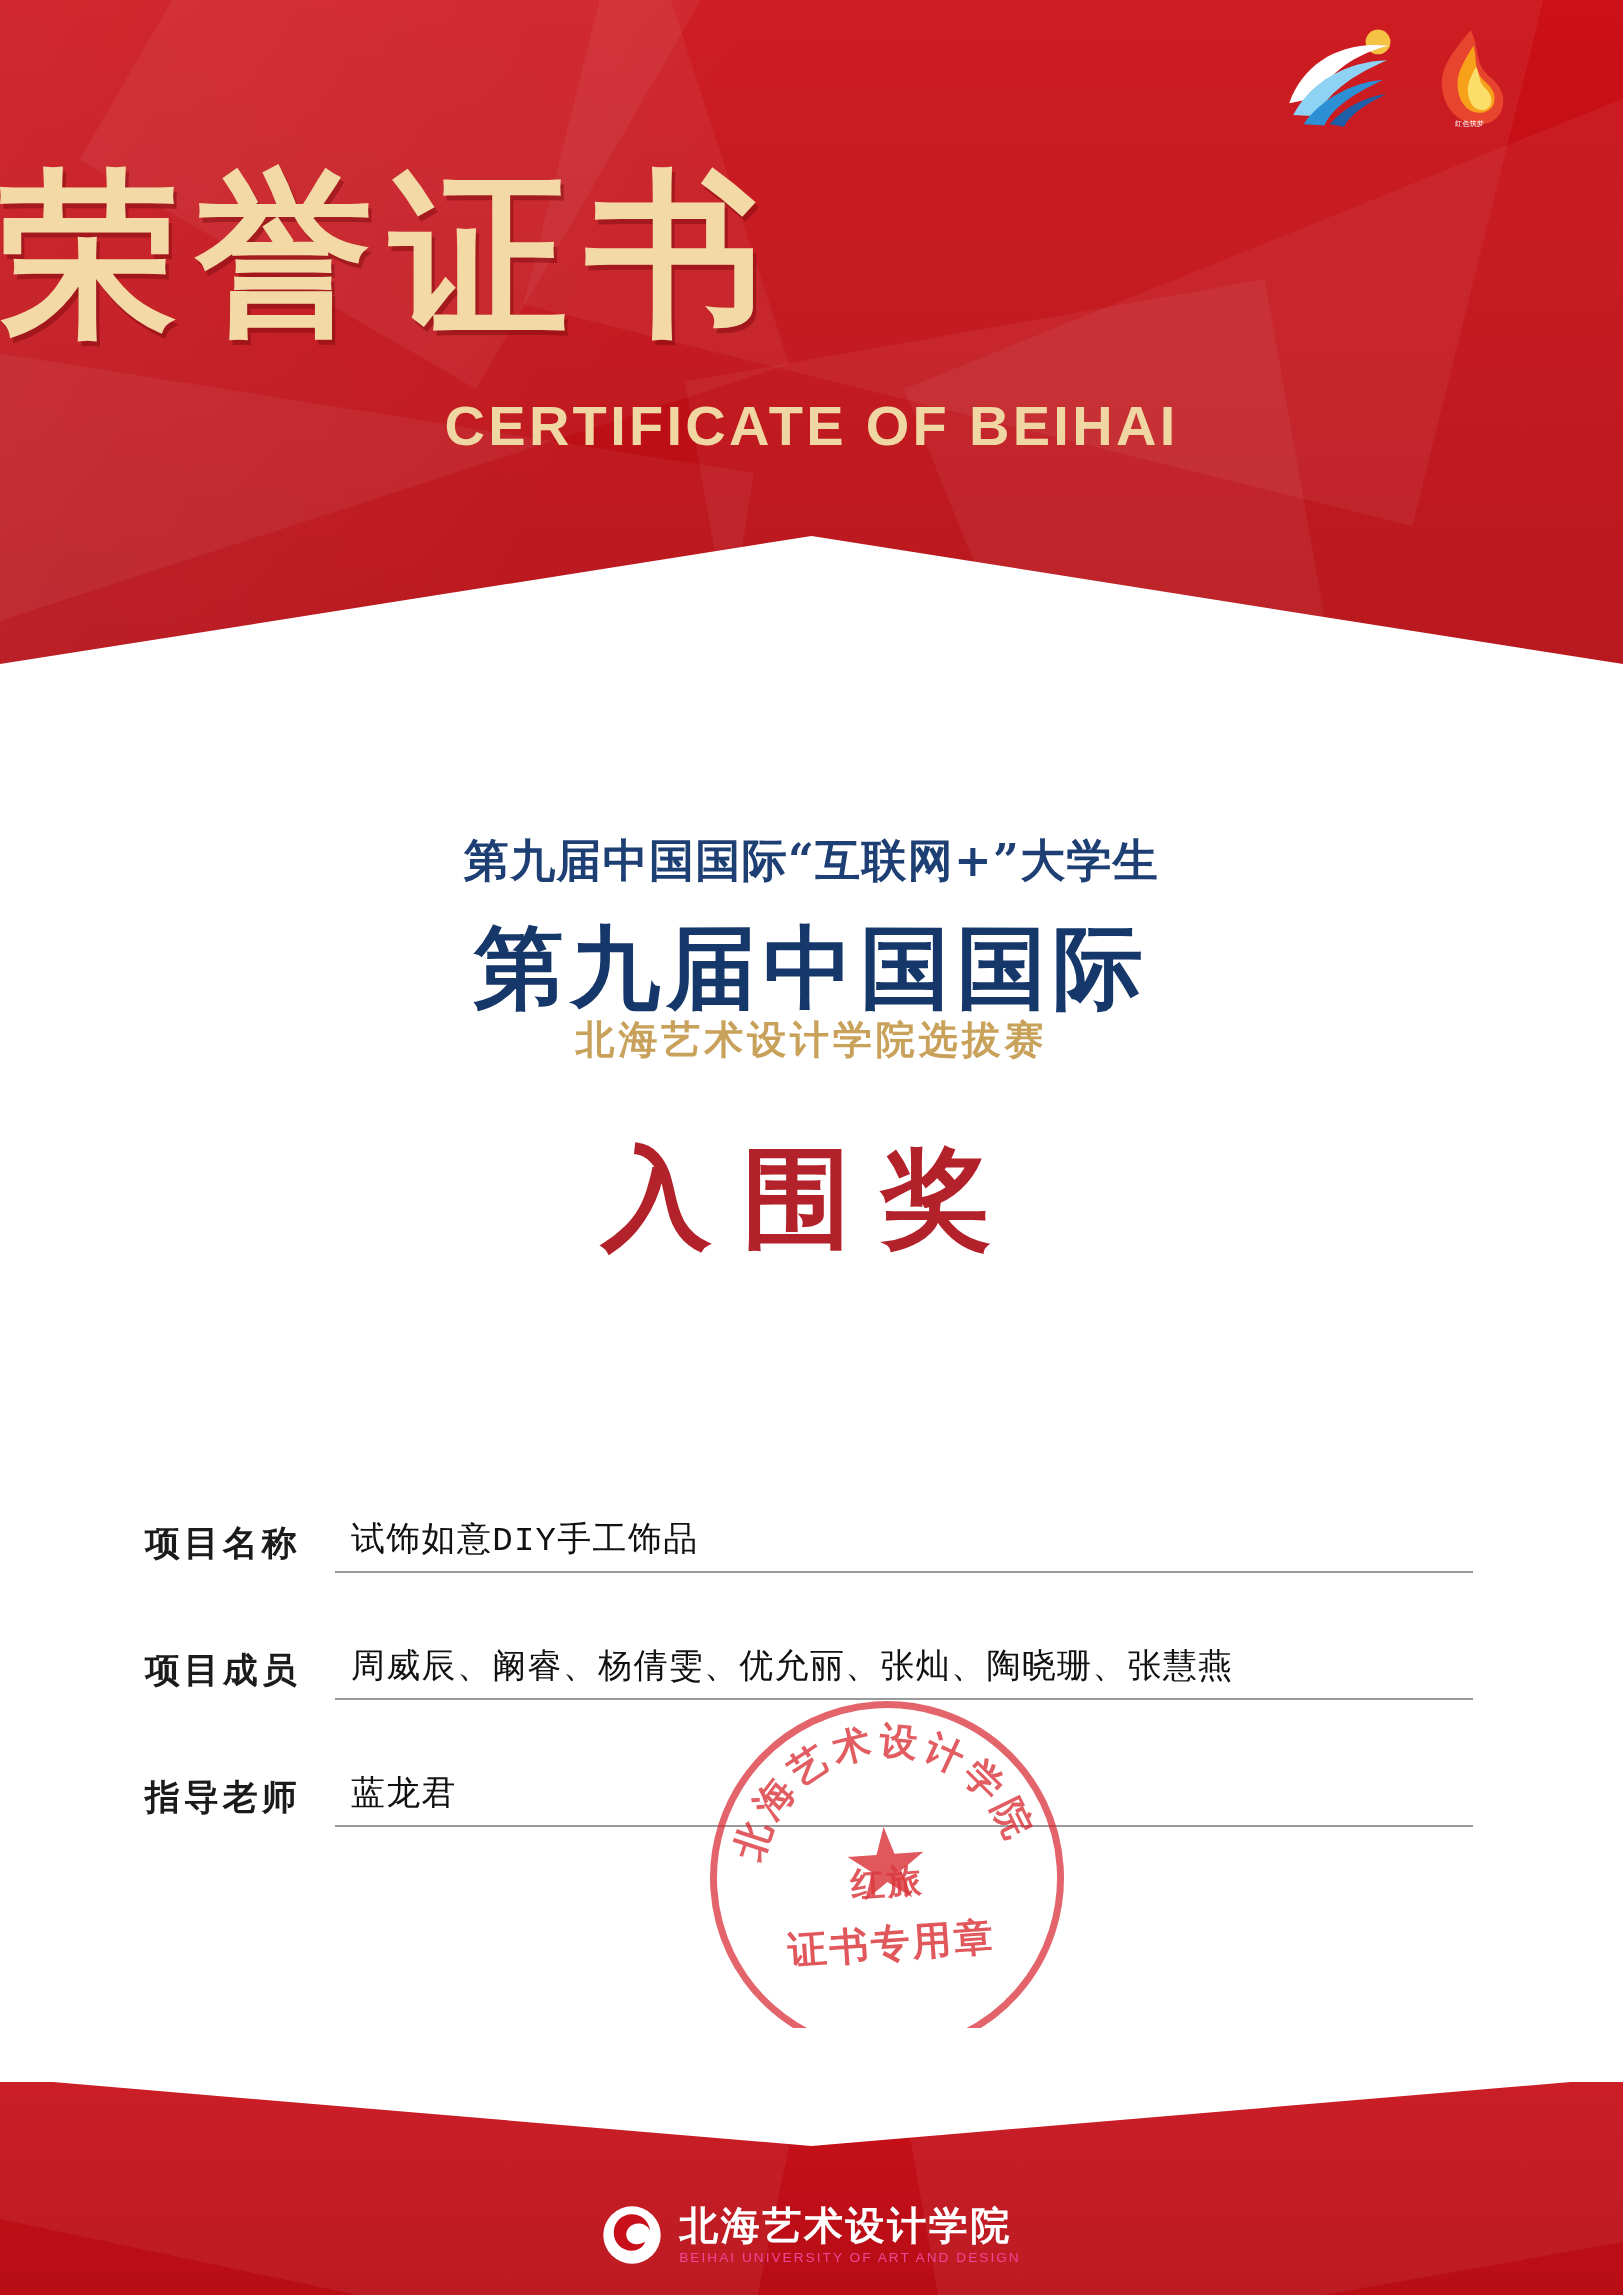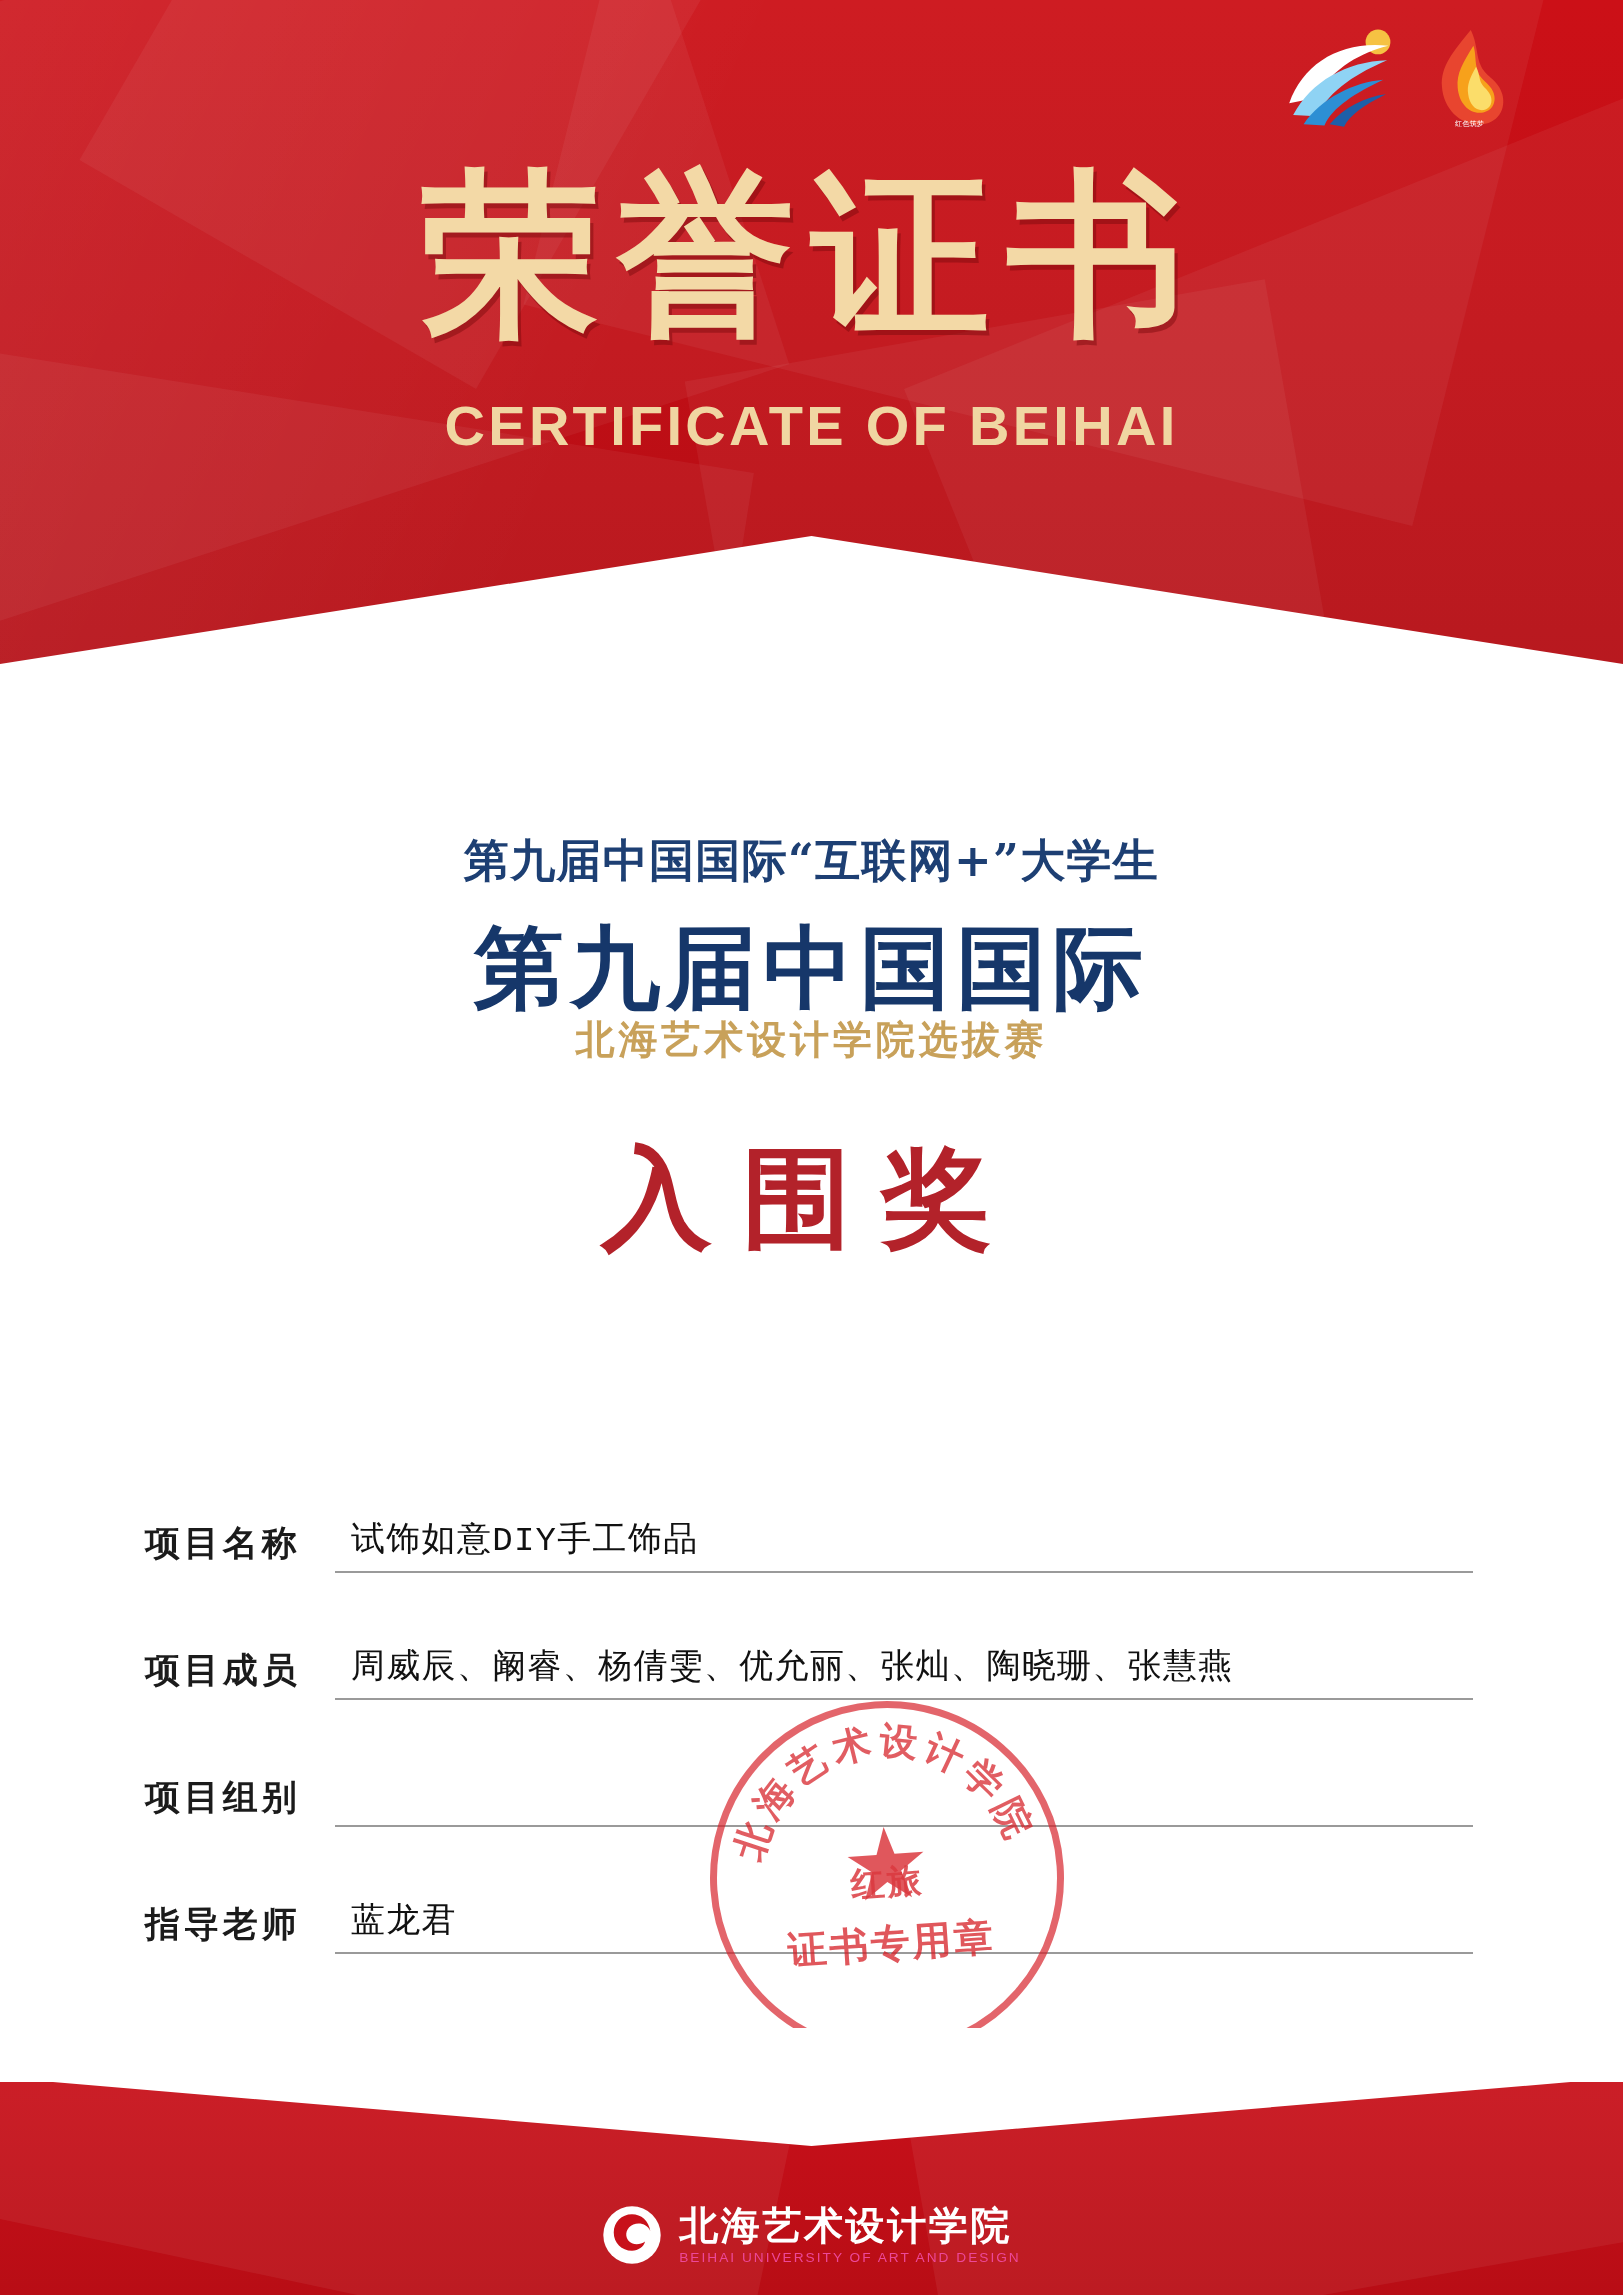--- a/index.html
+++ b/index.html
@@ -59,21 +59,21 @@
     gap: 22px;
   }
   .logo-swoosh { width: 124px; height: 105px; }
   .logo-flame { width: 79px; height: 105px; }
 
   
   .cert-title {
     position: absolute;
     left: 0; top: 137px;
     width: 1623px;
-    text-align: center;
+    text-align: left;
     font-family: "DejaVu Sans", "Liberation Sans", sans-serif;
     font-weight: 700;
     font-size: 178px;
     letter-spacing: 17px;
     color: #f3d9a6;
     text-shadow: 3.3px 4.6px 0 rgba(120,8,10,0.45);
   }
   .cert-subtitle {
     position: absolute;
     left: 0; top: 393px;
@@ -342,25 +342,20 @@
         <div class="field-value">试饰如意DIY手工饰品</div>
         <div class="field-line"></div>
       </div>
 
       <div class="field-row">
         <div class="field-label">项目成员</div>
         <div class="field-value">周威辰、阚睿、杨倩雯、优允丽、张灿、陶晓珊、张慧燕</div>
         <div class="field-line"></div>
       </div>
 
-      <div class="field-row">
-        <div class="field-label">项目组别</div>
-        <div class="field-value"></div>
-        <div class="field-line"></div>
-      </div>
 
       <div class="field-row">
         <div class="field-label">指导老师</div>
         <div class="field-value">蓝龙君</div>
         <div class="field-line"></div>
       </div>
 
     </div>
   </div>
 

